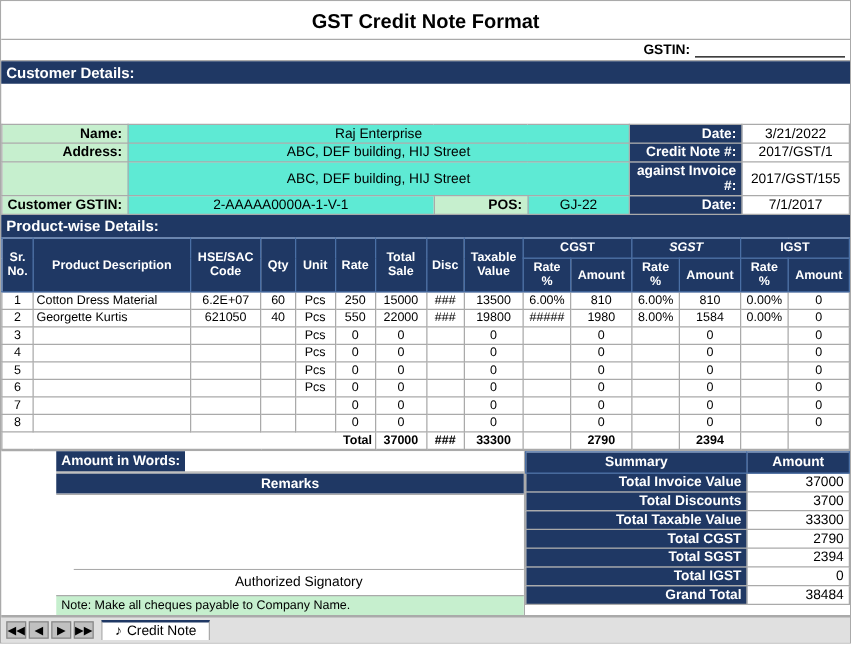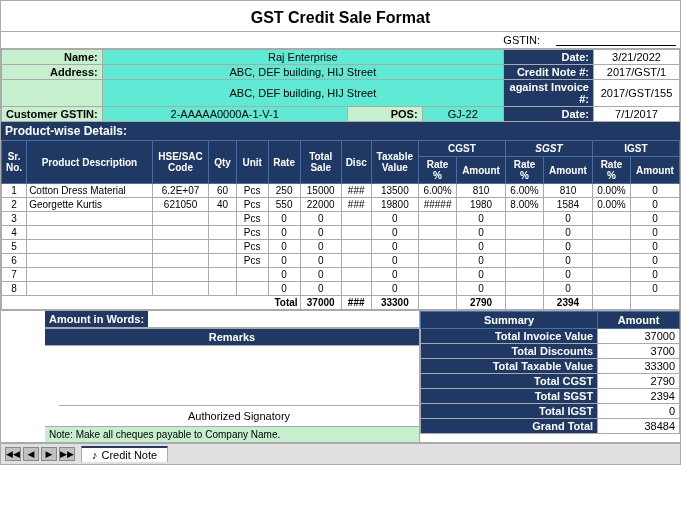--- a/index.html
+++ b/index.html
@@ -27,37 +27,38 @@
       color: #000;
     }
     .gstin-row {
       display: flex;
       justify-content: flex-end;
       padding: 2px 4px;
       border-bottom: 1px solid #aaa;
       background: #fff;
     }
     .gstin-label {
-      font-weight: normal;
-      margin-right: 16px;
+      font-weight: bold;
+      margin-right: 4px;
     }
     .gstin-val {
       border-bottom: 1px solid #000;
       min-width: 120px;
     }
     .section-header {
       background: #1f3864;
       color: #fff;
       font-weight: bold;
       padding: 2px 4px;
       font-size: 12px;
     }
     table.info-table {
       width: 100%;
       border-collapse: collapse;
+      margin-top: 32px;
     }
     table.info-table td {
       border: 1px solid #aaa;
       padding: 1px 4px;
     }
     .label-cell {
       background: #c6efce;
       font-weight: bold;
       text-align: right;
       white-space: nowrap;
@@ -231,28 +232,29 @@
     .sub-header-group th {
       background: #2e5090;
     }
   </style>
 </head>
 <body>
 
 <div class="sheet-wrapper">
 
   <div class="title-row">
-    <h1>GST Credit Sale Format</h1>
+    <h1>GST Credit Note Format</h1>
   </div>
 
   <div class="gstin-row">
     <span class="gstin-label">GSTIN:</span>
     <span class="gstin-val"></span>
   </div>
 
+  <div class="section-header">Customer Details:</div>
   <table class="info-table">
     <tbody>
         <tr>
       <td class="label-cell" style="width:80px">Name:</td>
       <td class="value-cell" colspan="3">Raj Enterprise</td>
       <td class="dark-label" style="width:90px">Date:</td>
       <td class="dark-value" style="width:86px">3/21/2022</td>
     </tr>
     <tr>
       <td class="label-cell">Address:</td>

